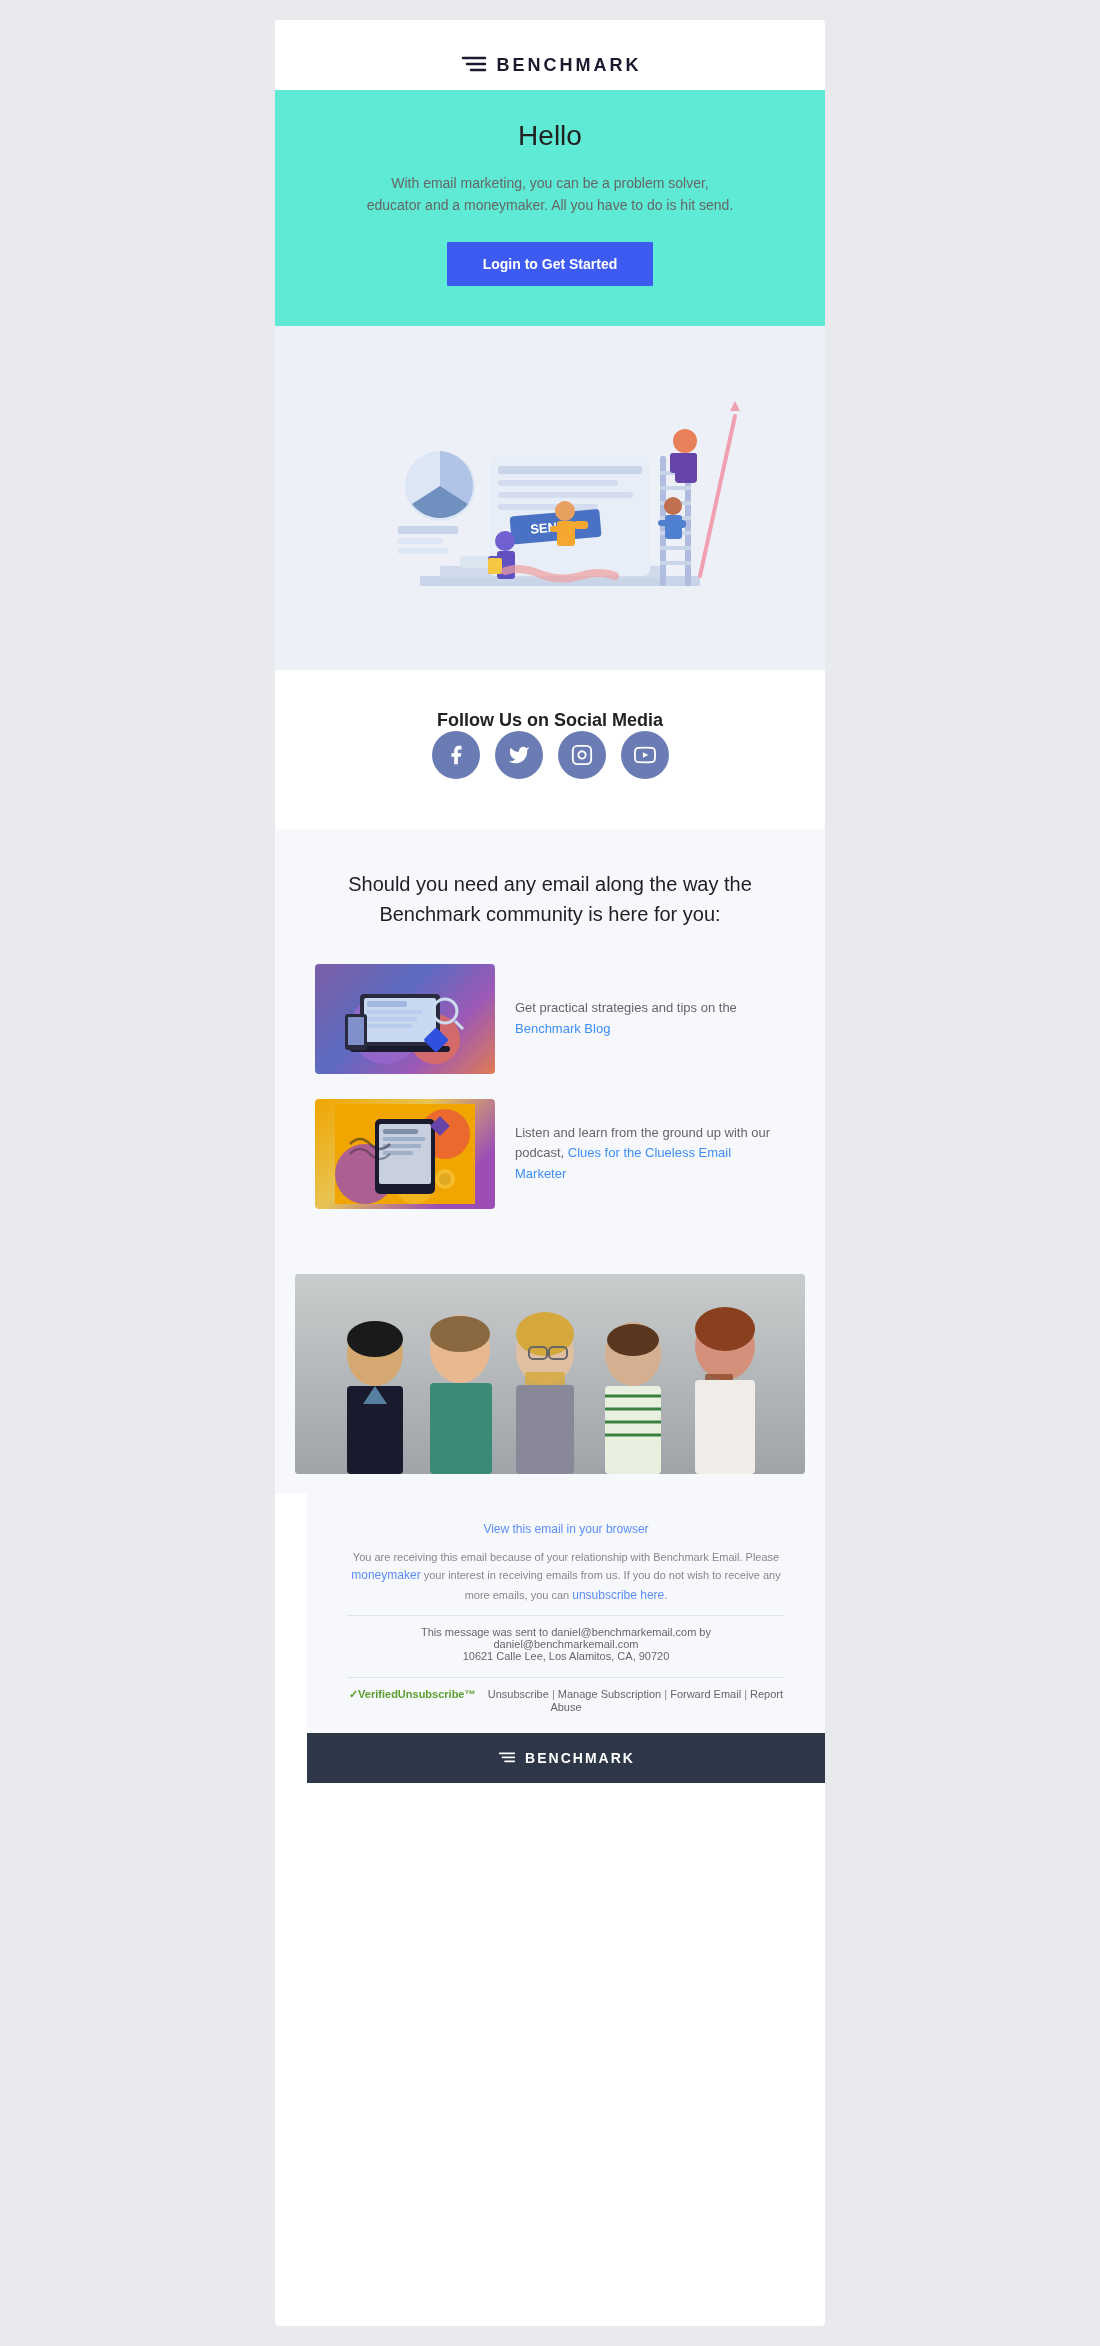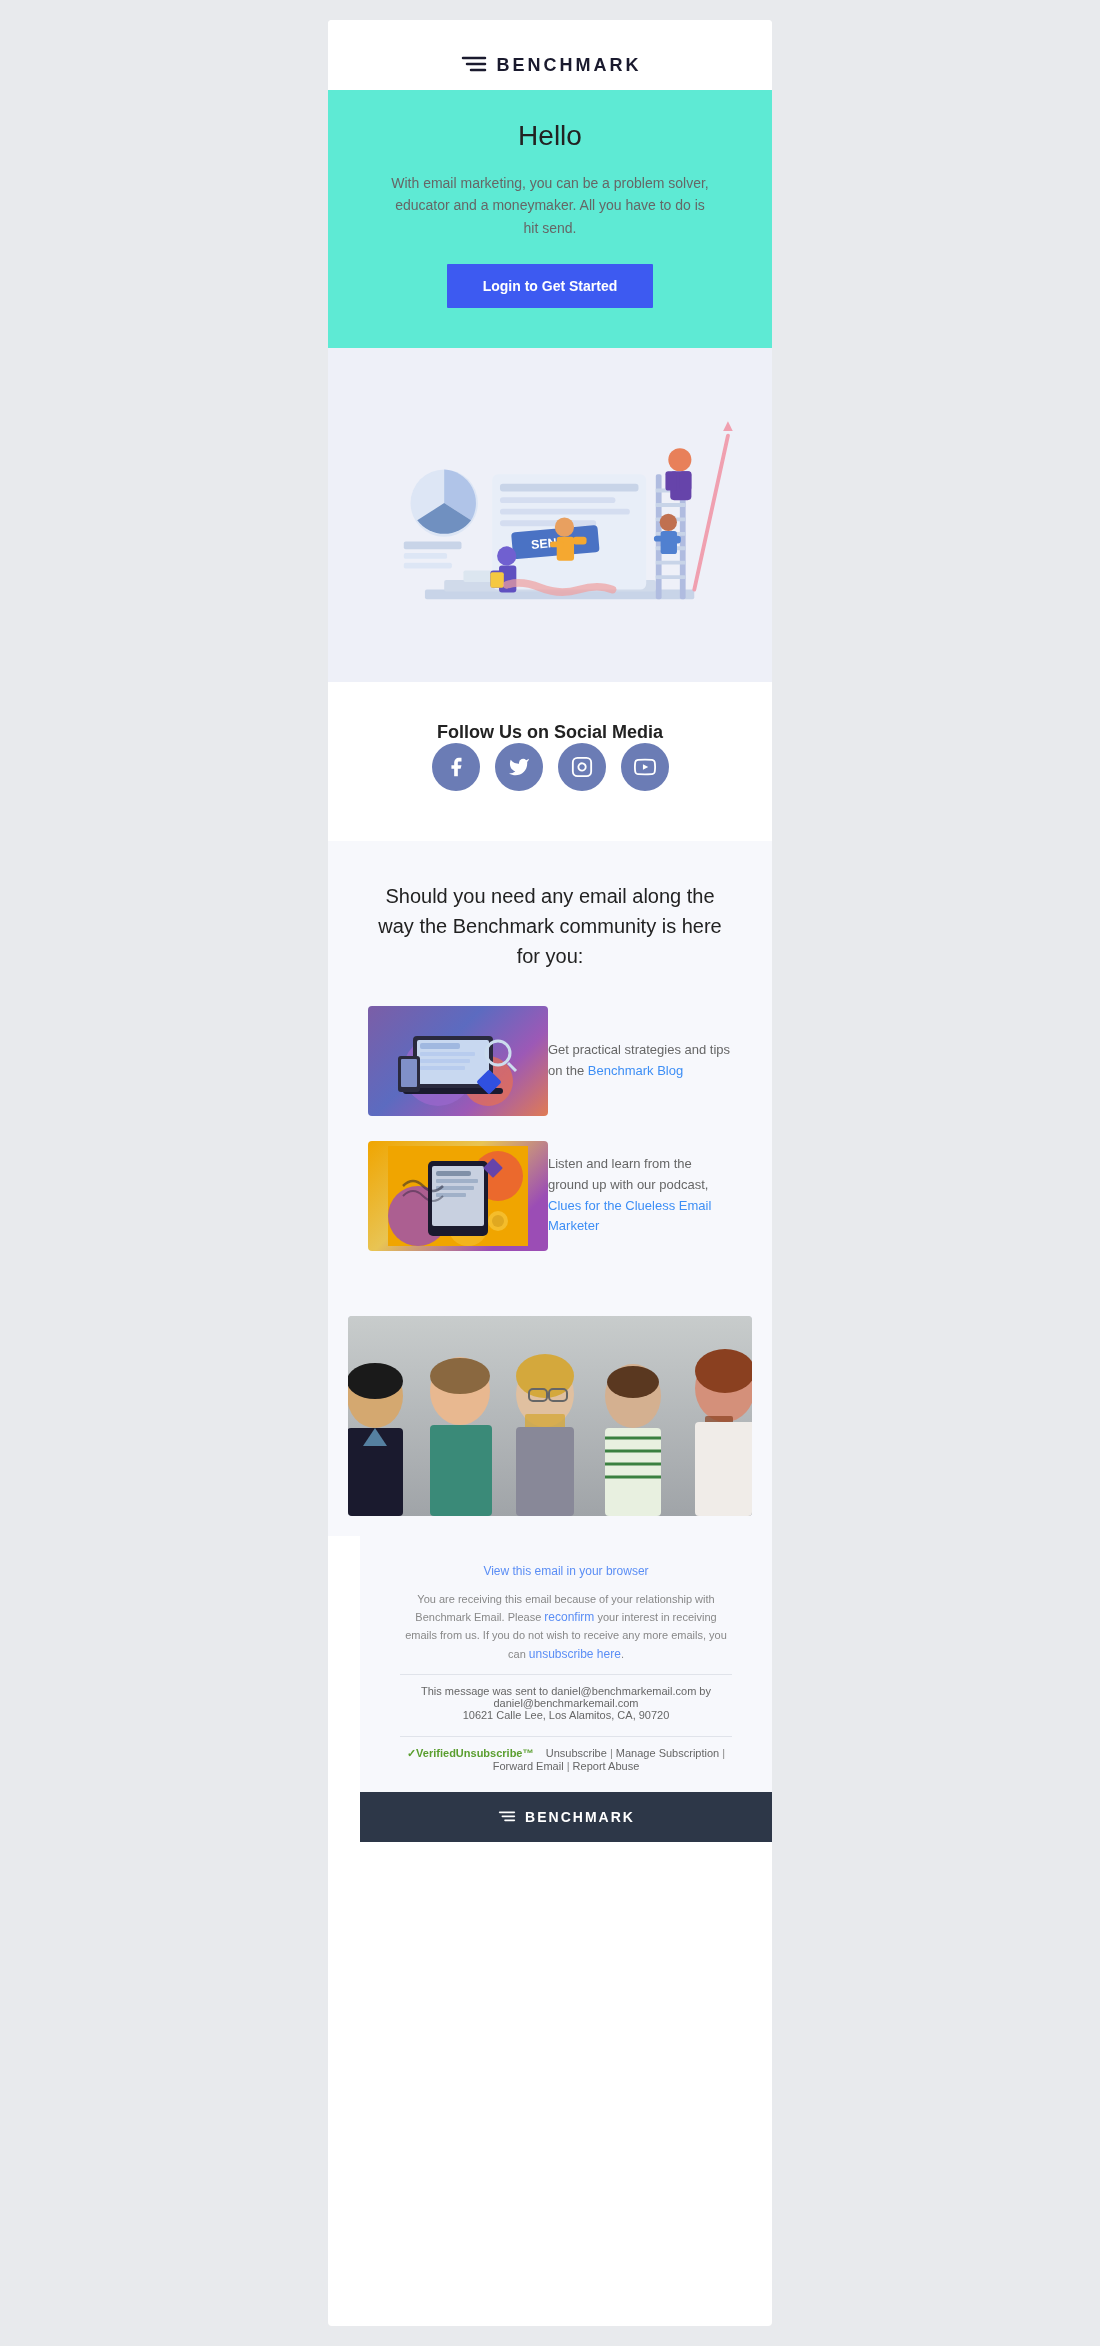--- a/index.html
+++ b/index.html
@@ -5,21 +5,21 @@
     * { margin: 0; padding: 0; box-sizing: border-box; }
     body {
       background: #e8eaed;
       font-family: Arial, Helvetica, sans-serif;
       min-height: 2346px;
       display: flex;
       justify-content: center;
       padding: 20px 0;
     }
     .email-wrapper {
-      width: 444px;
+      width: 550px;
       background: #ffffff;
       border-radius: 4px;
       overflow: hidden;
     }
     
     .header {
       background: #ffffff;
       text-align: center;
       padding: 30px 20px 10px;
     }
@@ -123,20 +123,21 @@
       color: #222;
       text-align: center;
       line-height: 1.5;
       margin-bottom: 35px;
       font-weight: 500;
     }
     .resource-item {
       display: flex;
       align-items: center;
       margin-bottom: 25px;
+      gap: 20px;
       justify-content: flex-end;
     }
     .resource-thumb {
       width: 180px;
       height: 110px;
       border-radius: 4px;
       flex-shrink: 0;
       overflow: hidden;
     }
     .resource-text {
@@ -482,21 +483,21 @@
         <rect x="420" y="106" width="60" height="94" rx="4" fill="#f0ece8"></rect>
       </svg>
     </div>
   </div>
 
   <div class="footer">
     <div class="footer-links">
       <a href="#" class="footer-link">View this email in your browser</a>
     </div>
     <p class="footer-text">
-      You are receiving this email because of your relationship with Benchmark Email. Please <a href="#" class="footer-link">reconfirm</a> your interest in receiving emails from us. If you do not wish to receive any more emails, you can <a href="#" class="footer-link">unsubscribe here</a>.
+      You are receiving this email because of your relationship with Benchmark Email. Please <a href="#" class="footer-link">moneymaker</a> your interest in receiving emails from us. If you do not wish to receive any more emails, you can <a href="#" class="footer-link">unsubscribe here</a>.
     </p>
     <div class="divider"></div>
     <p class="footer-address">
       This message was sent to daniel@benchmarkemail.com by daniel@benchmarkemail.com<br>
       10621 Calle Lee, Los Alamitos, CA, 90720
     </p>
     <div class="divider"></div>
     <p class="footer-bottom-links">
       <span class="verified-badge">✓VerifiedUnsubscribe™</span>
       &nbsp;&nbsp;

